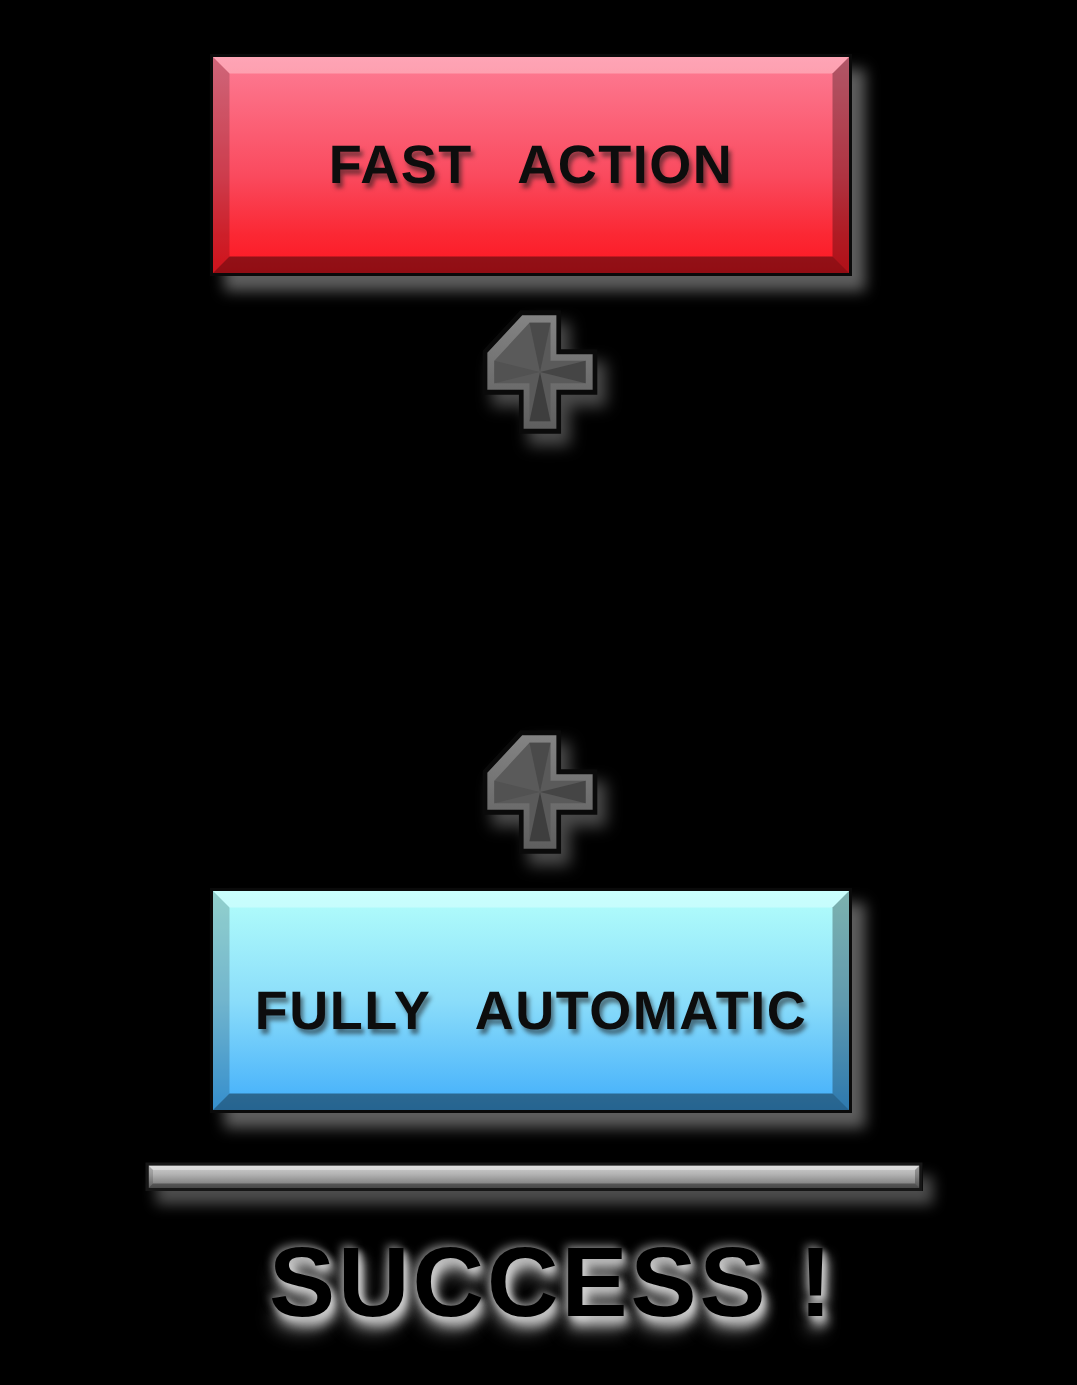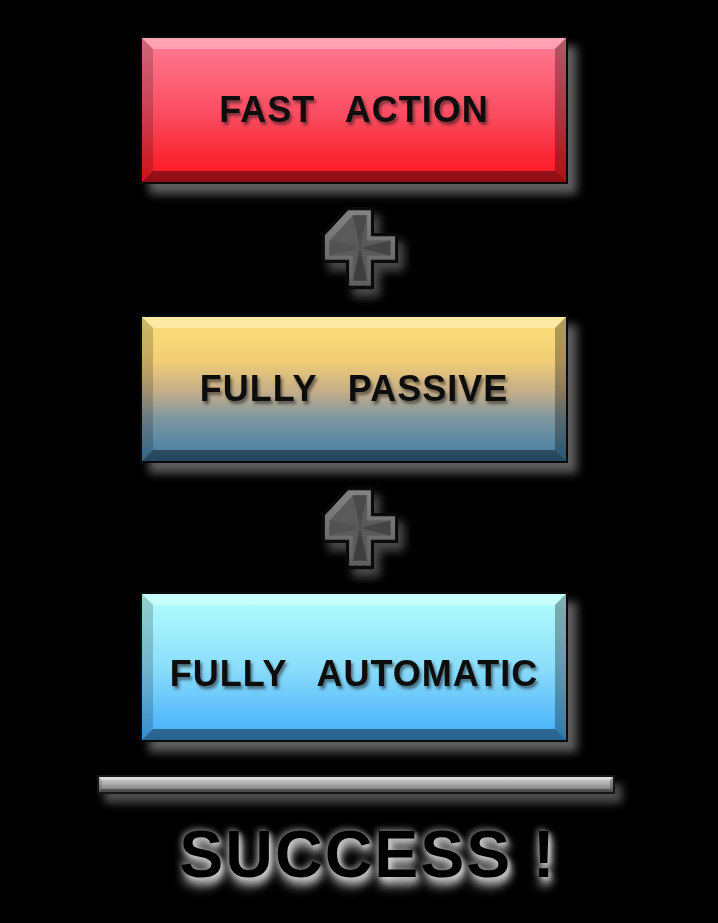--- a/index.html
+++ b/index.html
@@ -111,23 +111,20 @@
     <svg viewBox="0 0 100 100" preserveAspectRatio="none">
       <path d="M34 3 H66 V34 H97 V66 H66 V97 H34 V66 H3 V34 Z" fill="url(#plusGrad)" stroke="#0a0a0a" stroke-width="4" stroke-linejoin="miter"></path>
       <path d="M41 11 H59 V41 H89 V59 H59 V89 H41 V59 H11 V41 Z" fill="#5a5a5a"></path>
       <polygon points="41,11 59,11 50,50" fill="#4a4a4a"></polygon>
       <polygon points="89,41 89,59 50,50" fill="#454545"></polygon>
       <polygon points="41,89 59,89 50,50" fill="#3e3e3e"></polygon>
       <polygon points="11,41 11,59 50,50" fill="#525252"></polygon>
     </svg>
   </div>
 
-  <div class="step-box" style="top: 315px; background: linear-gradient(rgb(252, 226, 122) 0%, rgb(242, 206, 117) 30%, rgb(196, 173, 137) 52%, rgb(126, 151, 160) 70%, rgb(62, 124, 166) 100%);">
-    <span class="step-label" style="color: rgb(13, 13, 13);">FULLY PASSIVE</span>
-  </div>
 
   <div class="plus-wrap" style="top:486px;">
     <svg viewBox="0 0 100 100" preserveAspectRatio="none">
       <path d="M34 3 H66 V34 H97 V66 H66 V97 H34 V66 H3 V34 Z" fill="url(#plusGrad)" stroke="#0a0a0a" stroke-width="4" stroke-linejoin="miter"></path>
       <path d="M41 11 H59 V41 H89 V59 H59 V89 H41 V59 H11 V41 Z" fill="#5a5a5a"></path>
       <polygon points="41,11 59,11 50,50" fill="#4a4a4a"></polygon>
       <polygon points="89,41 89,59 50,50" fill="#454545"></polygon>
       <polygon points="41,89 59,89 50,50" fill="#3e3e3e"></polygon>
       <polygon points="11,41 11,59 50,50" fill="#525252"></polygon>
     </svg>

